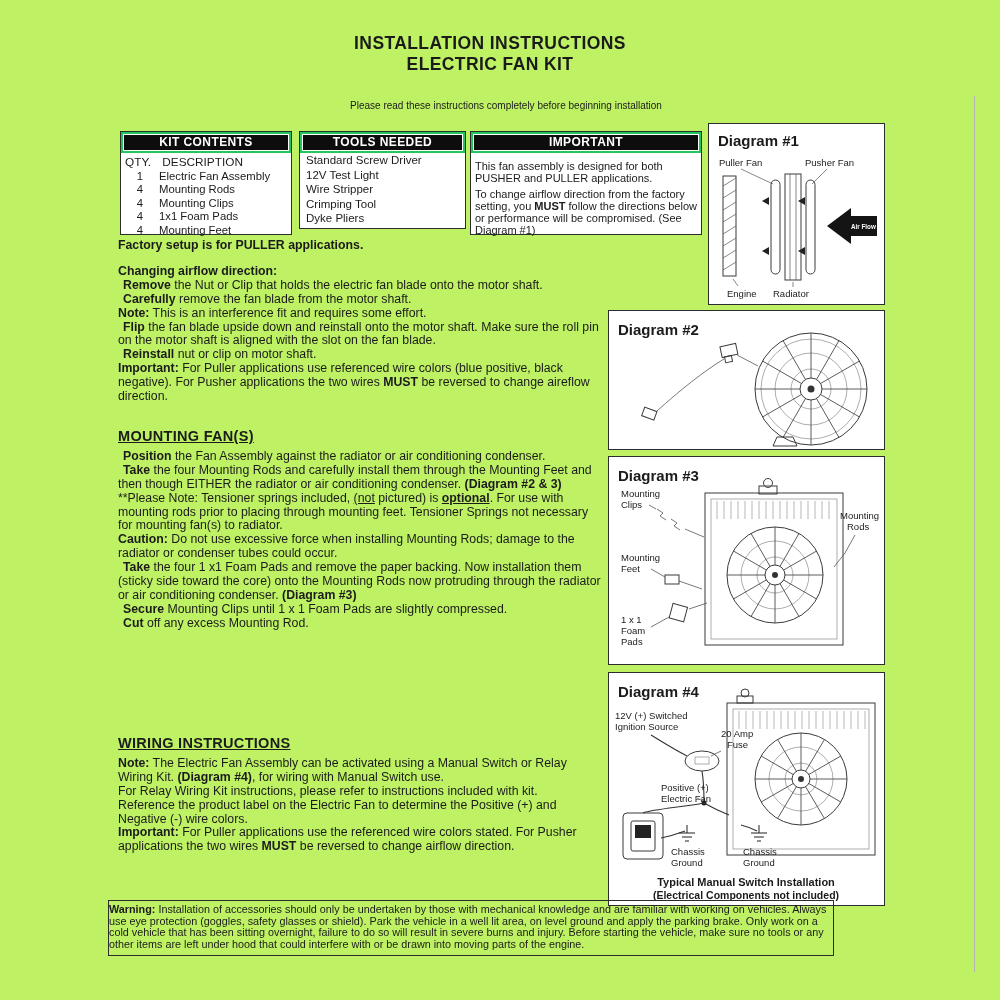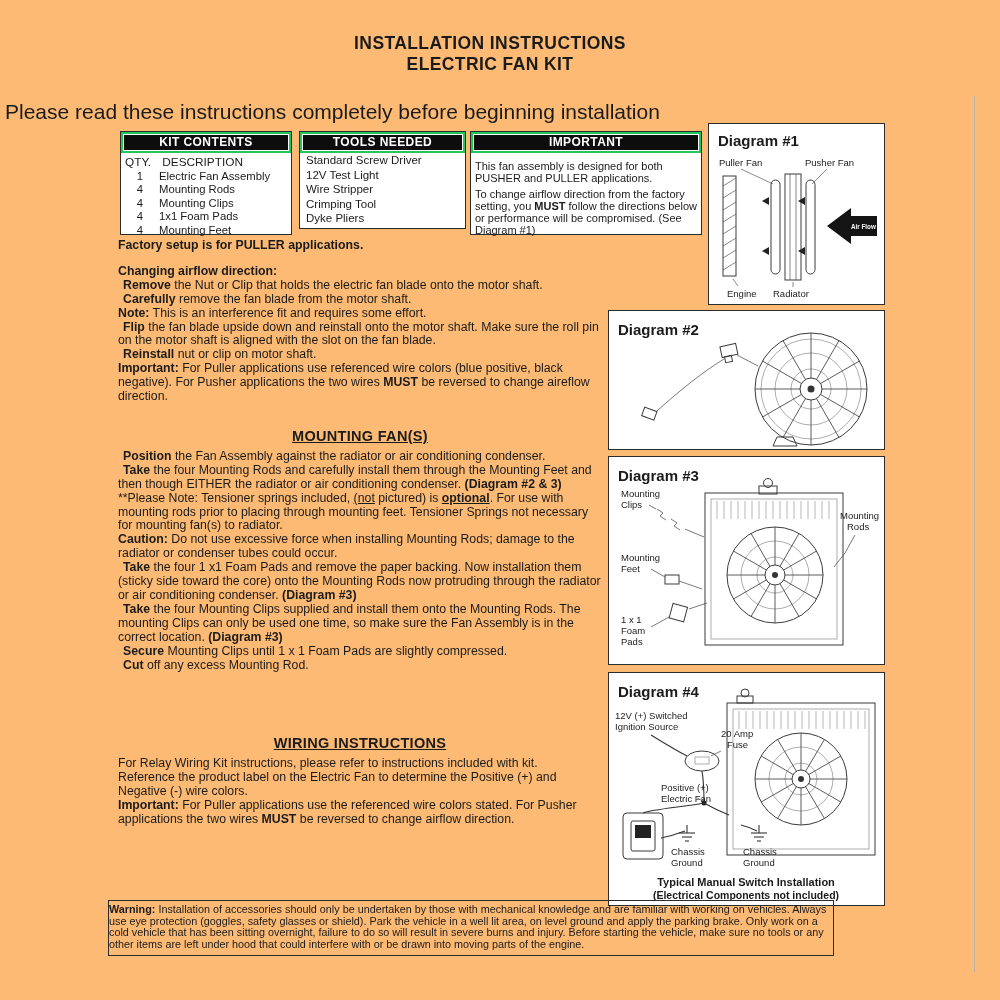--- a/index.html
+++ b/index.html
@@ -1,22 +1,22 @@
 <!DOCTYPE html>
 <html><head>
 <meta charset="utf-8">
 <style>
   * { margin:0; padding:0; box-sizing:border-box; }
   html,body { background:#fff; }
-  .page { position:relative; width:1000px; height:1000px; background:#fdba74;
+  .page { position:relative; width:1000px; height:1000px; background:#bef264;
           font-family:"Liberation Sans",sans-serif; color:#1b1b1b; overflow:hidden; }
 
   .title { position:absolute; top:33px; left:0; width:980px; text-align:center;
            font-size:17.5px; font-weight:bold; letter-spacing:.4px; line-height:21px; }
-  .subtitle { position:absolute; top:100px; left:5px; width:980px; text-align:left; font-size:21px; }
+  .subtitle { position:absolute; top:100px; left:16px; width:980px; text-align:center; font-size:10px; }
 
   .tbl { position:absolute; border:1px solid #2c2c2c; background:#fff; }
   .tbl-hd { background:#0d0d0d; color:#fff; font-weight:bold; font-size:12px; text-align:center;
             padding:1px 0 2px; border:2px solid #22c55e; box-shadow: inset 0 0 0 1px #fff;
             letter-spacing:.4px; }
   .kit   { left:120px; top:131px; width:172px; height:104px; }
   .tools { left:299px; top:131px; width:167px; height:98px;  }
   .imp   { left:470px; top:131px; width:232px; height:104px; }
 
   .kit-colhead { font-weight:normal; font-size:11.8px; padding:2px 0 1px 4px; }
@@ -31,21 +31,21 @@
   .imp .imp-p:first-of-type { padding-top:8px; }
   .imp-p + .imp-p { margin-top:4px; }
 
   .block { position:absolute; left:118px; width:484px; font-size:12.3px; line-height:13.9px; }
   .block-a { top:239px; }
   .block-b { top:430px; }
   .block-c { top:737px; }
   .factory { font-weight:bold; margin-bottom:12px; }
   .sec-hd { font-weight:bold; }
   .bigsec { font-size:14.5px; font-weight:bold; text-decoration:underline;
-            letter-spacing:.3px; margin-bottom:6px;text-align:center; }
+            letter-spacing:.3px; margin-bottom:6px; }
   p.ln { margin:0; }
   p.ind { text-indent:5px; }
   .gap-t { margin-top:13px; }
   .gap-t2 { margin-top:10px; }
 
   .diagram { position:absolute; border:1px solid #2c2c2c; background:#fff; }
   .d1 { left:708px; top:123px; width:177px; height:182px; }
   .d2 { left:608px; top:310px; width:277px; height:140px; }
   .d3 { left:608px; top:456px; width:277px; height:209px; }
   .d4 { left:608px; top:672px; width:277px; height:234px; }
@@ -119,27 +119,27 @@
     <p class="ln ind"><b>Reinstall</b> nut or clip on motor shaft.</p>
     <p class="ln"><b>Important:</b> For Puller applications use referenced wire colors (blue positive, black negative). For Pusher applications the two wires <b>MUST</b> be reversed to change aireflow direction.</p>
   </div>
 
   <div class="block block-b">
     <h2 class="bigsec">MOUNTING FAN(S)</h2>
     <p class="ln ind"><b>Position</b> the Fan Assembly against the radiator or air conditioning condenser.</p>
     <p class="ln ind"><b>Take</b> the four Mounting Rods and carefully install them through the Mounting Feet and then though EITHER the radiator or air conditioning condenser. <b>(Diagram #2 &amp; 3)</b> **Please Note: Tensioner springs included, <u>(not</u> pictured) is <b><u>optional</u></b>. For use with mounting rods prior to placing through mounting feet. Tensioner Springs not necessary for mounting fan(s) to radiator.</p>
     <p class="ln"><b>Caution:</b> Do not use excessive force when installing Mounting Rods; damage to the radiator or condenser tubes could occur.</p>
     <p class="ln ind"><b>Take</b> the four 1 x1 Foam Pads and remove the paper backing. Now installation them (sticky side toward the core) onto the Mounting Rods now protruding through the radiator or air conditioning condenser. <b>(Diagram #3)</b></p>
-    <p class="ln ind"><b>Take</b> the four Mounting Clips supplied and install them onto the Mounting Rods. The mounting Clips can only be used one time, so make sure the Fan Assembly is in the correct location. <b>(Diagram #3)</b></p>
     <p class="ln ind"><b>Secure</b> Mounting Clips until 1 x 1 Foam Pads are slightly compressed.</p>
     <p class="ln ind"><b>Cut</b> off any excess Mounting Rod.</p>
   </div>
 
   <div class="block block-c">
     <h2 class="bigsec">WIRING INSTRUCTIONS</h2>
+    <p class="ln"><b>Note:</b> The Electric Fan Assembly can be activated using a Manual Switch or Relay Wiring Kit. <b>(Diagram #4)</b>, for wiring with Manual Switch use.</p>
     <p class="ln">For Relay Wiring Kit instructions, please refer to instructions included with kit.</p>
     <p class="ln gap-t">Reference the product label on the Electric Fan to determine the Positive (+) and Negative (-) wire colors.</p>
     <p class="ln gap-t2"><b>Important:</b> For Puller applications use the referenced wire colors stated. For Pusher applications the two wires <b>MUST</b> be reversed to change airflow direction.</p>
   </div>
 
   <div class="diagram d1">
     <svg viewBox="0 0 175 180" width="175" height="180">
       <text x="9" y="22" class="dtitle">Diagram #1</text>
       <text x="10" y="42" class="dlabel">Puller Fan</text>
       <text x="96" y="42" class="dlabel">Pusher Fan</text>

